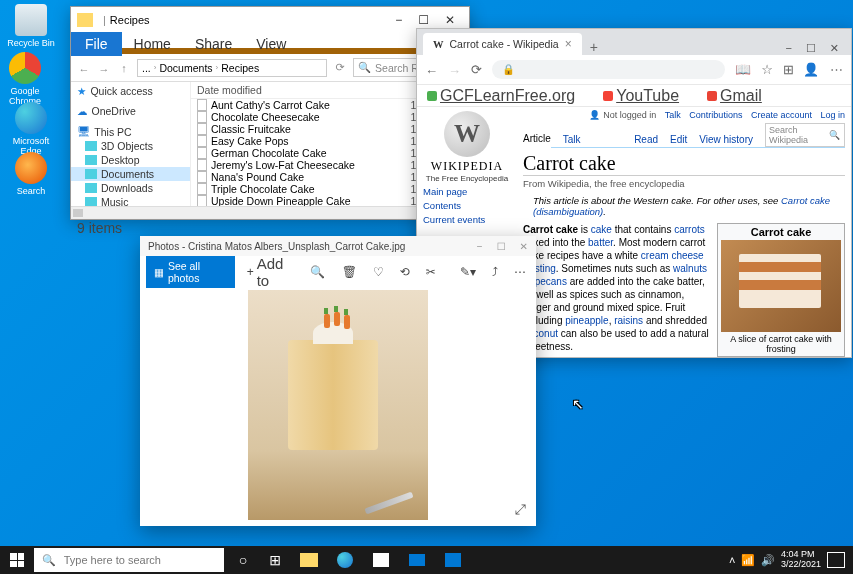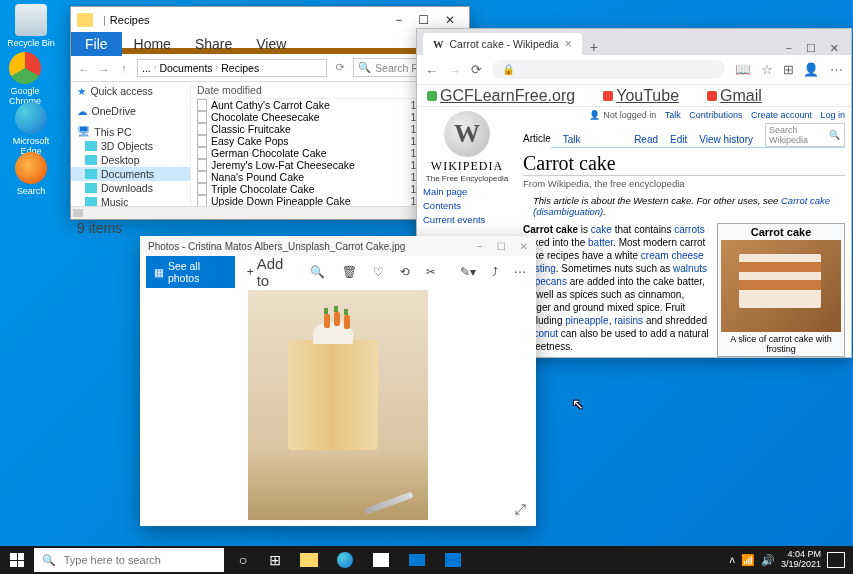--- a/index.html
+++ b/index.html
@@ -101,21 +101,21 @@
 .taskbar { position: absolute; bottom: 0; left: 0; right: 0; height: 28px; background: #1a1a1a; display: flex; align-items: center; }
 .start { width: 34px; height: 28px; display: flex; align-items: center; justify-content: center; cursor:pointer;}
 .win-logo { width: 14px; height: 14px; display: grid; grid-template: 1fr 1fr / 1fr 1fr; gap: 1px; }
 .win-logo span { background: #fff; }
 .tb-search { width: 190px; height: 24px; background: #fff; display: flex; align-items: center; padding: 0 8px; font-size: 11px; color: #777; gap:8px;}
 .tb-icons { display: flex; align-items: center; gap: 2px; margin-left: 4px; }
 .tb-ico { width: 30px; height: 28px; display: flex; align-items: center; justify-content: center; cursor: pointer; color:#fff; font-size:14px;}
 .tb-ico.app { width: 34px; }
 .tray { margin-left: auto; display: flex; align-items: center; color: #fff; font-size: 9px; padding-right: 8px; gap:6px;}
 .tray-ic { font-size: 11px; cursor:pointer;}
-.clock { text-align: right; line-height: 1.1; }
+.clock { line-height: 1.1; }
 .notif { width: 18px; height: 16px; border: 1px solid #fff; cursor:pointer;}
 
 
 .cursor { position:absolute; left:572px; top:396px; font-size:14px; color:#fff; text-shadow: 1px 1px 0 #000, -1px -1px 0 #000, 1px -1px 0 #000, -1px 1px 0 #000; pointer-events:none;}
 </style>
 </head>
 <body>
 
 <div class="desktop-icon" style="left:6px;top:4px">
   <div class="ico" style="background:linear-gradient(#e8f0f4,#b8cdd8)"></div>
@@ -442,17 +442,17 @@
     <div class="tb-ico app">
         <span style="width:16px;height:14px;background:#0078d4"></span>
       </div>
   </div>
   <div class="tray">
     <span class="tray-ic">˄</span>
     <span class="tray-ic">📶</span>
     <span class="tray-ic">🔊</span>
     <div class="clock">
       <div>4:04 PM</div>
-      <div>3/19/2021</div>
+      <div>3/22/2021</div>
     </div>
     <div class="notif"></div>
   </div>
 </div>
 
 </body></html>

